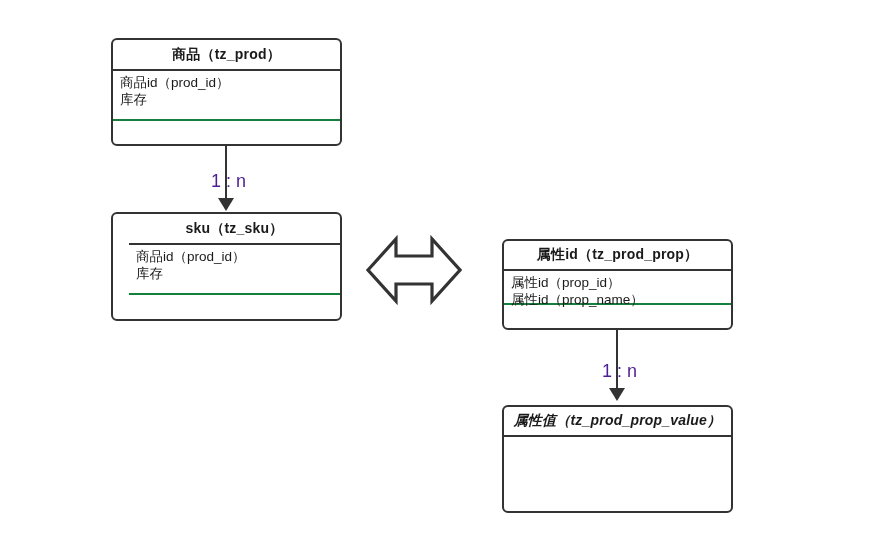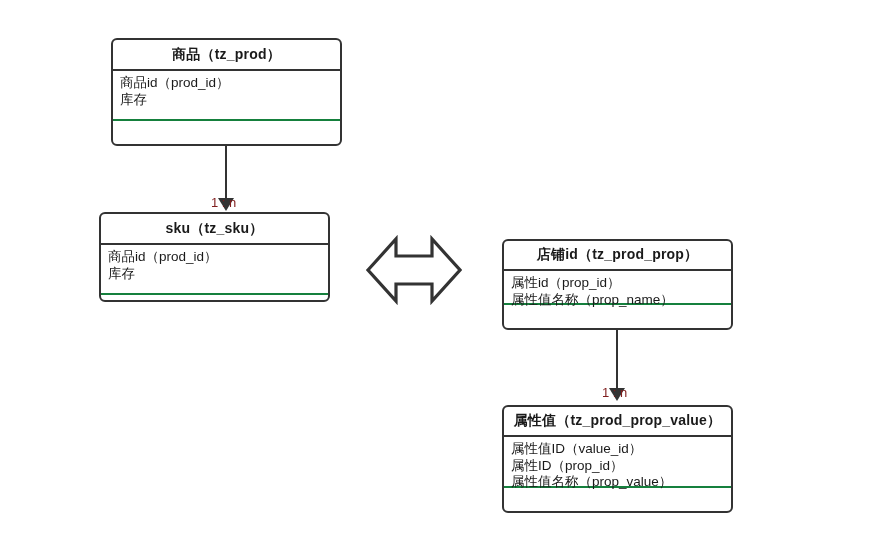--- a/index.html
+++ b/index.html
@@ -56,56 +56,55 @@
     box-sizing: border-box;
     width: 100%;
   }
 
   
   #box-prod       { left: 111px; top: 38px;  width: 231px; height: 108px; }
   #box-prod .entity-title { height: 31px; }
   #box-prod .entity-attrs { height: 50px; }
   #box-prod .entity-foot  { height: 23px; }
 
-  #box-sku        { left: 99px; top: 212px; width: 231px; height: 90px; }
+  #box-sku        { left: 111px; top: 212px; width: 231px; height: 109px; padding-left: 16px; }
   #box-sku .entity-title { height: 31px; }
   #box-sku .entity-attrs { height: 50px; }
   #box-sku .entity-foot  { height: 24px; }
 
   #box-prop       { left: 502px; top: 239px; width: 231px; height: 91px; }
   #box-prop .entity-title { height: 30px; }
   #box-prop .entity-attrs { height: 34px; }
   #box-prop .entity-foot  { height: 23px; }
 
   #box-prop-value { left: 502px; top: 405px; width: 231px; height: 108px; }
-  #box-prop-value .entity-title { height: 30px; }
+  #box-prop-value .entity-title { height: 30px; font-style: italic; }
   #box-prop-value .entity-attrs { height: 51px; }
   #box-prop-value .entity-foot  { height: 23px; }
 
   
   .connector { position: absolute; }
   .conn-line {
     position: absolute;
     width: 0;
     border-left: 2px solid #333333;
   }
   .conn-head {
     position: absolute;
     width: 0;
     height: 0;
     border-left: 8px solid transparent;
     border-right: 8px solid transparent;
     border-top: 13px solid #333333;
   }
   .conn-label {
     position: absolute;
-    font-size: 13px;
-    color: #7f1d1d;
+    font-size: 18px;
+    color: #4c1d95;
     white-space: nowrap;
-    margin-top: 24px;
   }
 
   #conn-prod-sku .conn-line { left: 225px; top: 146px; height: 54px; }
   #conn-prod-sku .conn-head { left: 218px; top: 198px; }
   #conn-prod-sku .conn-label { left: 211px; top: 171px; }
 
   #conn-prop-value .conn-line { left: 616px; top: 330px; height: 60px; }
   #conn-prop-value .conn-head { left: 609px; top: 388px; }
   #conn-prop-value .conn-label { left: 602px; top: 361px; }
 
@@ -136,35 +135,30 @@
   <div class="entity" id="box-sku">
     <div class="entity-title">sku（tz_sku）</div>
     <div class="entity-attrs">
       <div class="attr-line">商品id（prod_id）</div>
       <div class="attr-line">库存</div>
     </div>
     <div class="entity-foot"></div>
   </div>
 
   <div class="entity" id="box-prop">
-    <div class="entity-title">店铺id（tz_prod_prop）</div>
+    <div class="entity-title">属性id（tz_prod_prop）</div>
     <div class="entity-attrs">
       <div class="attr-line">属性id（prop_id）</div>
-      <div class="attr-line">属性值名称（prop_name）</div>
+      <div class="attr-line">属性id（prop_name）</div>
     </div>
     <div class="entity-foot"></div>
   </div>
 
   <div class="entity" id="box-prop-value">
     <div class="entity-title">属性值（tz_prod_prop_value）</div>
-    <div class="entity-attrs">
-      <div class="attr-line">属性值ID（value_id）</div>
-      <div class="attr-line">属性ID（prop_id）</div>
-      <div class="attr-line">属性值名称（prop_value）</div>
-    </div>
     <div class="entity-foot"></div>
   </div>
 
   <div class="connector" id="conn-prod-sku">
     <div class="conn-line"></div>
     <div class="conn-head"></div>
     <div class="conn-label">1 : n</div>
   </div>
 
   <div class="connector" id="conn-prop-value">

